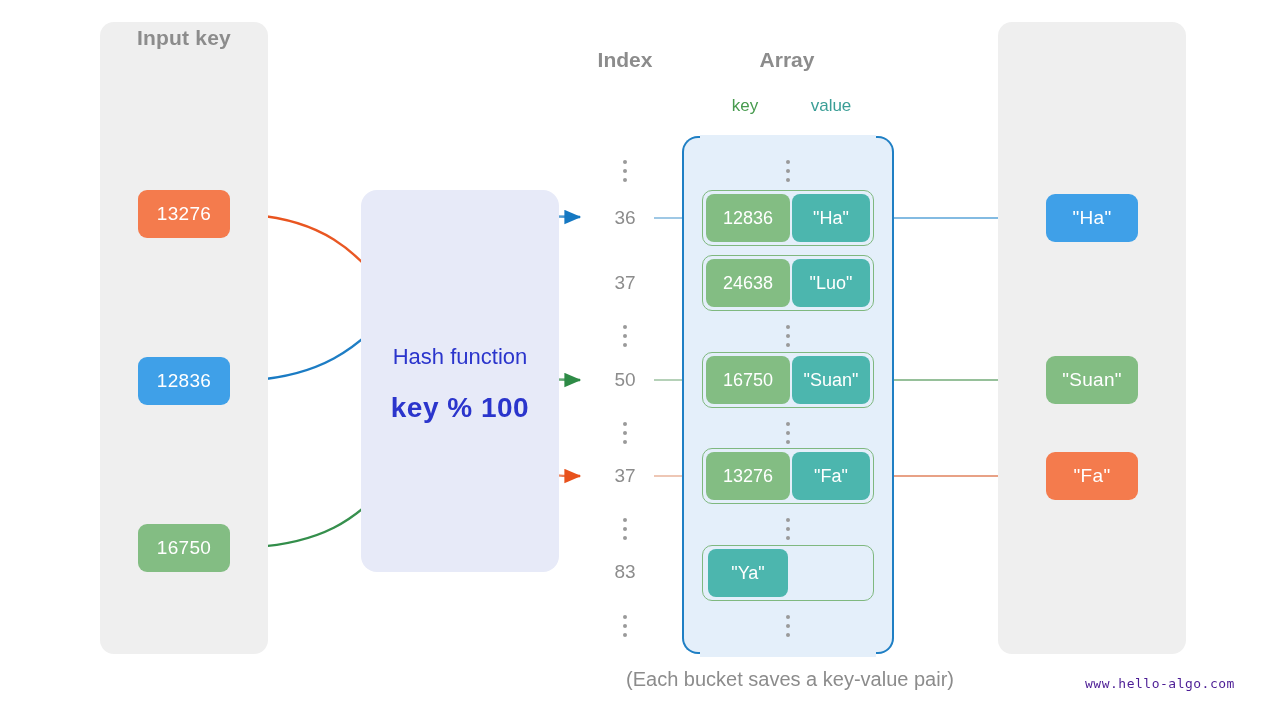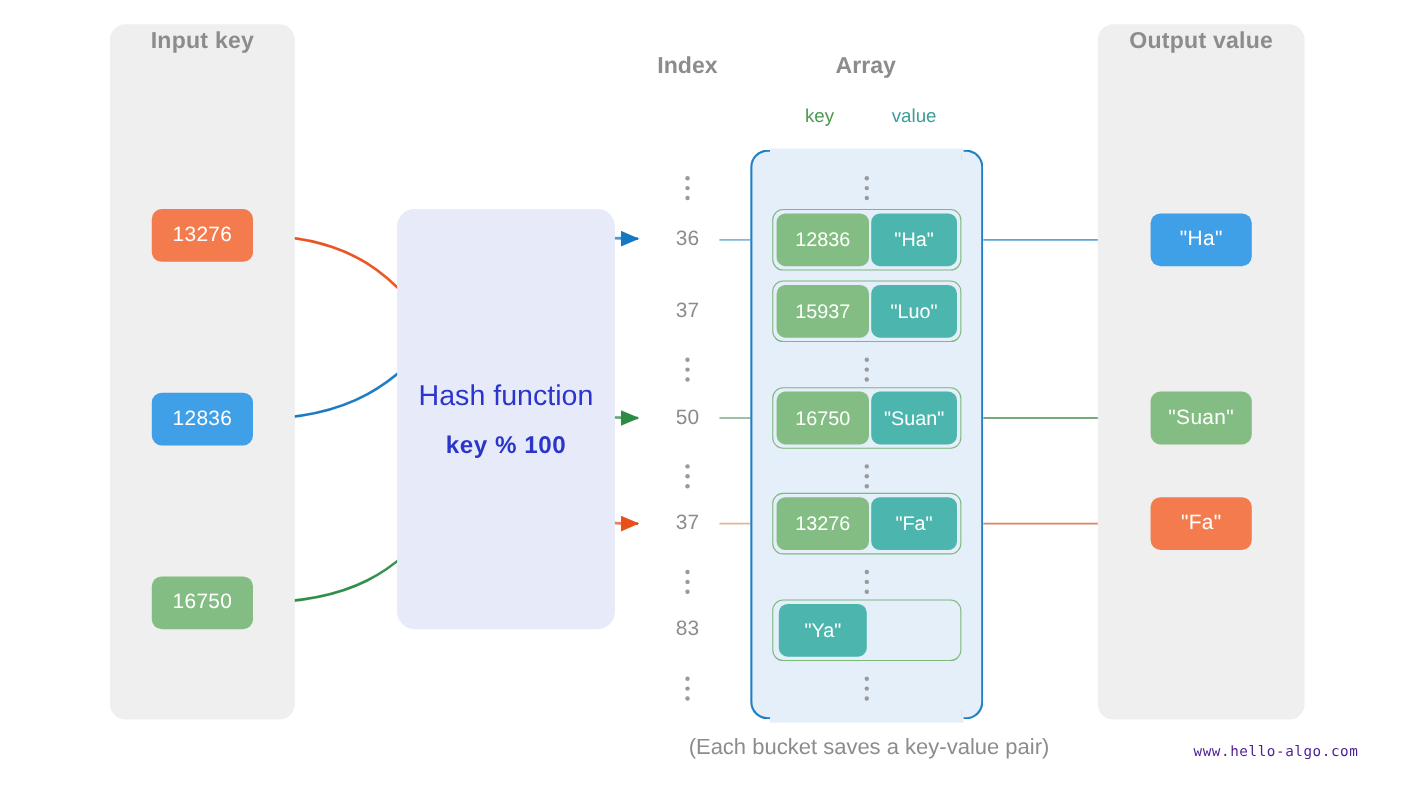--- a/index.html
+++ b/index.html
@@ -74,29 +74,29 @@
     left: 361px; top: 190px;
     width: 198px; height: 382px;
     background: #e7eaf8;
     border-radius: 16px;
   }
   #hash-label {
     position: absolute;
     left: 361px; top: 344px;
     width: 198px;
     text-align: center;
-    font-size: 26px;
+    font-size: 22px;
     color: #2b35cc;
   }
   #hash-formula {
     position: absolute;
     left: 361px; top: 392px;
     width: 198px;
     text-align: center;
-    font-size: 22px;
+    font-size: 28px;
     font-weight: bold;
     color: #2b35cc;
     letter-spacing: .5px;
   }
 
   
   .col-heading {
     position: absolute;
     font-size: 21px;
     font-weight: bold;
@@ -373,21 +373,21 @@
       <span></span>
       <span></span>
   </div>
 
   <div class="bucket" style="top:190px;">
     <div class="cell cell-key">12836</div>
     <div class="cell cell-value">"Ha"</div>
   </div>
 
   <div class="bucket" style="top:255px;">
-    <div class="cell cell-key">15937</div>
+    <div class="cell cell-key">24638</div>
     <div class="cell cell-value">"Luo"</div>
   </div>
 
   <div class="bucket-dots" style="top:320px;">
     <span></span>
       <span></span>
       <span></span>
   </div>
 
   <div class="bucket" style="top:352px;">
@@ -416,21 +416,20 @@
     <div class="cell cell-value">"Ya"</div>
   </div>
 
   <div class="bucket-dots" style="top:610px;">
     <span></span>
       <span></span>
       <span></span>
   </div>
 
   <div class="panel" id="panel-output"></div>
-  <div class="panel-title" style="left:998px; width:188px;">Output value</div>
 
   <div class="chip chip-blue" id="out-ha">"Ha"</div>
   <div class="chip chip-green" id="out-suan">"Suan"</div>
   <div class="chip chip-orange" id="out-fa">"Fa"</div>
 
   <div id="caption">(Each bucket saves a key-value pair)</div>
   <div id="watermark">www.hello-algo.com</div>
 
 </div>
 

